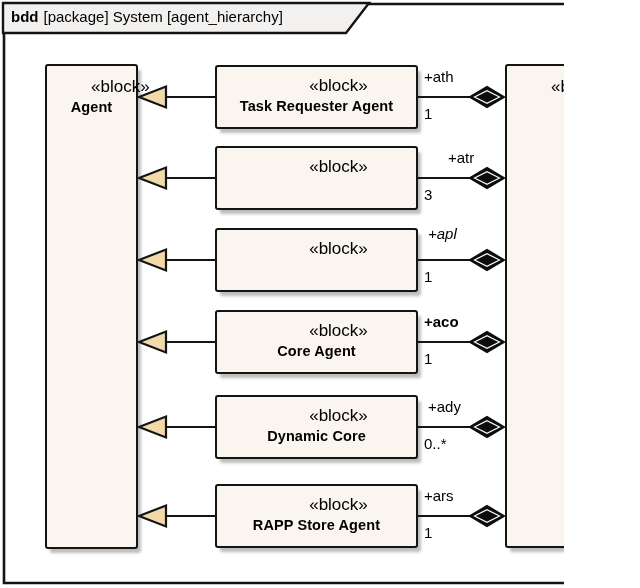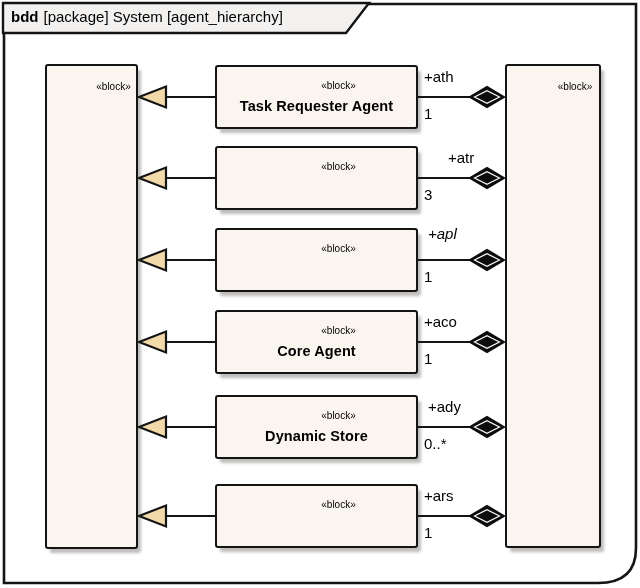--- a/index.html
+++ b/index.html
@@ -3,39 +3,39 @@
 <meta charset="utf-8">
 <style>
   :root{
     --block-fill:#FAF5EE;
     --tab-fill:#F2F1F0;
     --triangle-fill:#F2D9A9;
     --line-color:#141414;
   }
   html,body{margin:0;padding:0;background:#ffffff;}
   .canvas{
-    position:relative;width:640px;height:588px;background:#ffffff;
+    position:relative;width:564px;height:588px;background:#ffffff;
     font-family:"Liberation Sans",sans-serif;color:#000;overflow:hidden;
   }
   svg.underlay{position:absolute;left:0;top:0;z-index:1;}
   .edge-line{stroke:var(--line-color);stroke-width:2;}
   .tri{fill:var(--triangle-fill);stroke:var(--line-color);stroke-width:2.2;stroke-linejoin:miter;}
   .dia-outer{fill:#0d0d0d;stroke:#0d0d0d;stroke-width:2;stroke-linejoin:miter;}
   .dia-inner{fill:none;stroke:#ffffff;stroke-width:1.2;stroke-linejoin:miter;}
   .frame-rect{fill:none;stroke:var(--line-color);stroke-width:2.6;}
   .tab-poly{fill:var(--tab-fill);stroke:var(--line-color);stroke-width:2.4;}
 
   .block{
     position:absolute;z-index:2;box-sizing:border-box;
     background:var(--block-fill);
     border:2.5px solid #141414;border-radius:3px;
     box-shadow:4px 5px 3px -1px rgba(40,36,32,0.30);
     text-align:center;
   }
-  .block .stereotype{display:block;font-size:10px;line-height:20px;padding-left:44px;}
+  .block .stereotype{display:block;font-size:17px;line-height:20px;padding-left:44px;}
   .block .block-name{display:block;font-size:14.5px;line-height:20px;font-weight:bold;letter-spacing:.1px;}
   .tall{padding-top:11px;}
   .child{padding-top:9px;}
 
   .edge-label{position:absolute;z-index:2;font-size:15px;line-height:16px;white-space:nowrap;}
 
   .frame-title{
     position:absolute;left:11px;top:7px;z-index:3;font-size:15px;line-height:20px;white-space:nowrap;
   }
   .frame-title .kw{font-weight:bold;margin-right:5px;}
@@ -111,20 +111,21 @@
       <polygon class="dia-inner" points="499.5,516 487,509.6 474.5,516 487,522.4"></polygon>
     </g>
   </svg>
 
   <div class="frame-title">
     <span class="kw">bdd</span><span>[package] System [agent_hierarchy]</span>
   </div>
 
   <div class="block tall" style="left:45px;top:64px;width:93px;height:485px;">
     <span class="stereotype">«block»</span>
+    <span class="block-name">Agent</span>
   </div>
 
   <div class="block tall" style="left:505px;top:64px;width:96px;height:484px;">
     <span class="stereotype">«block»</span>
   </div>
 
   <div class="block child" style="left:215px;top:65px;width:203px;height:64px;">
     <span class="stereotype">«block»</span>
     <span class="block-name">Task Requester Agent</span>
   </div>
@@ -133,36 +134,37 @@
   </div>
   <div class="block child" style="left:215px;top:228px;width:203px;height:64px;">
     <span class="stereotype">«block»</span>
   </div>
   <div class="block child" style="left:215px;top:310px;width:203px;height:64px;">
     <span class="stereotype">«block»</span>
     <span class="block-name">Core Agent</span>
   </div>
   <div class="block child" style="left:215px;top:395px;width:203px;height:64px;">
     <span class="stereotype">«block»</span>
-    <span class="block-name">Dynamic Store</span>
+    <span class="block-name">Dynamic Core</span>
   </div>
   <div class="block child" style="left:215px;top:484px;width:203px;height:64px;">
     <span class="stereotype">«block»</span>
+    <span class="block-name">RAPP Store Agent</span>
   </div>
 
   <div class="edge-label" style="left:424px;top:69px;">+ath</div>
   <div class="edge-label" style="left:424px;top:106px;">1</div>
 
   <div class="edge-label" style="left:424px;top:150px;margin-left:24px;">+atr</div>
   <div class="edge-label" style="left:424px;top:187px;">3</div>
 
   <div class="edge-label" style="left:428px;top:226px;font-style:italic;">+apl</div>
   <div class="edge-label" style="left:424px;top:269px;">1</div>
 
-  <div class="edge-label" style="left:424px;top:314px;">+aco</div>
+  <div class="edge-label" style="left:424px;top:314px;font-weight:bold;">+aco</div>
   <div class="edge-label" style="left:424px;top:351px;">1</div>
 
   <div class="edge-label" style="left:428px;top:399px;">+ady</div>
   <div class="edge-label" style="left:424px;top:436px;">0..*</div>
 
   <div class="edge-label" style="left:424px;top:488px;">+ars</div>
   <div class="edge-label" style="left:424px;top:525px;">1</div>
 
 </div>
 

